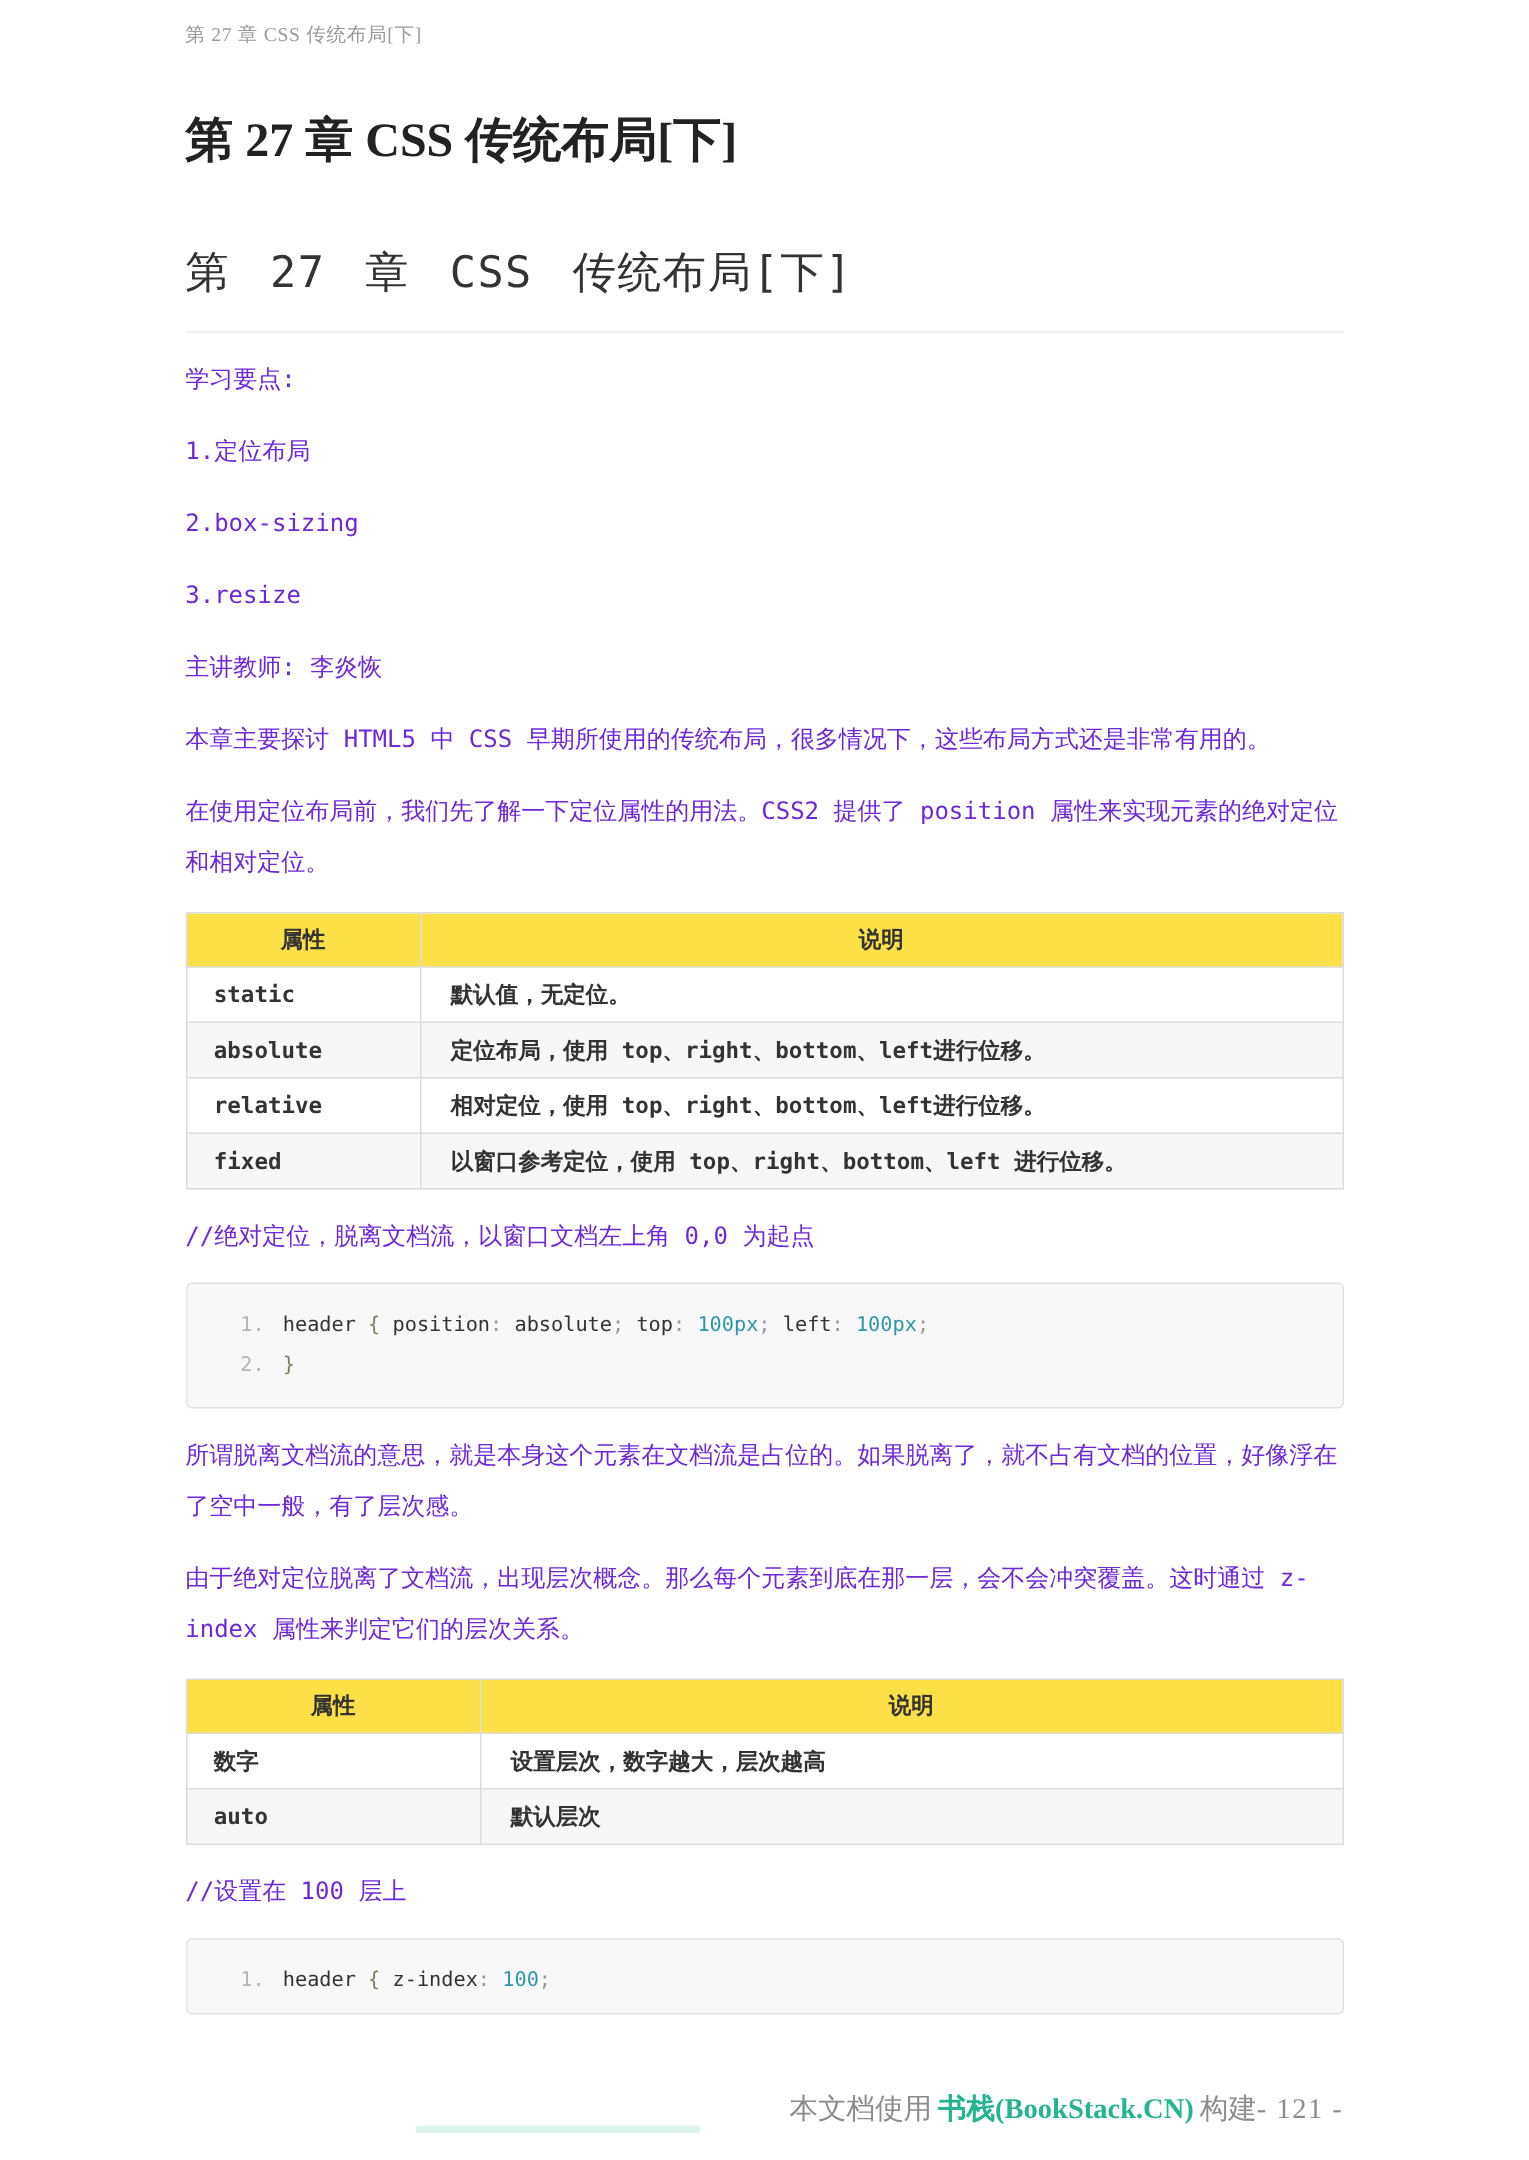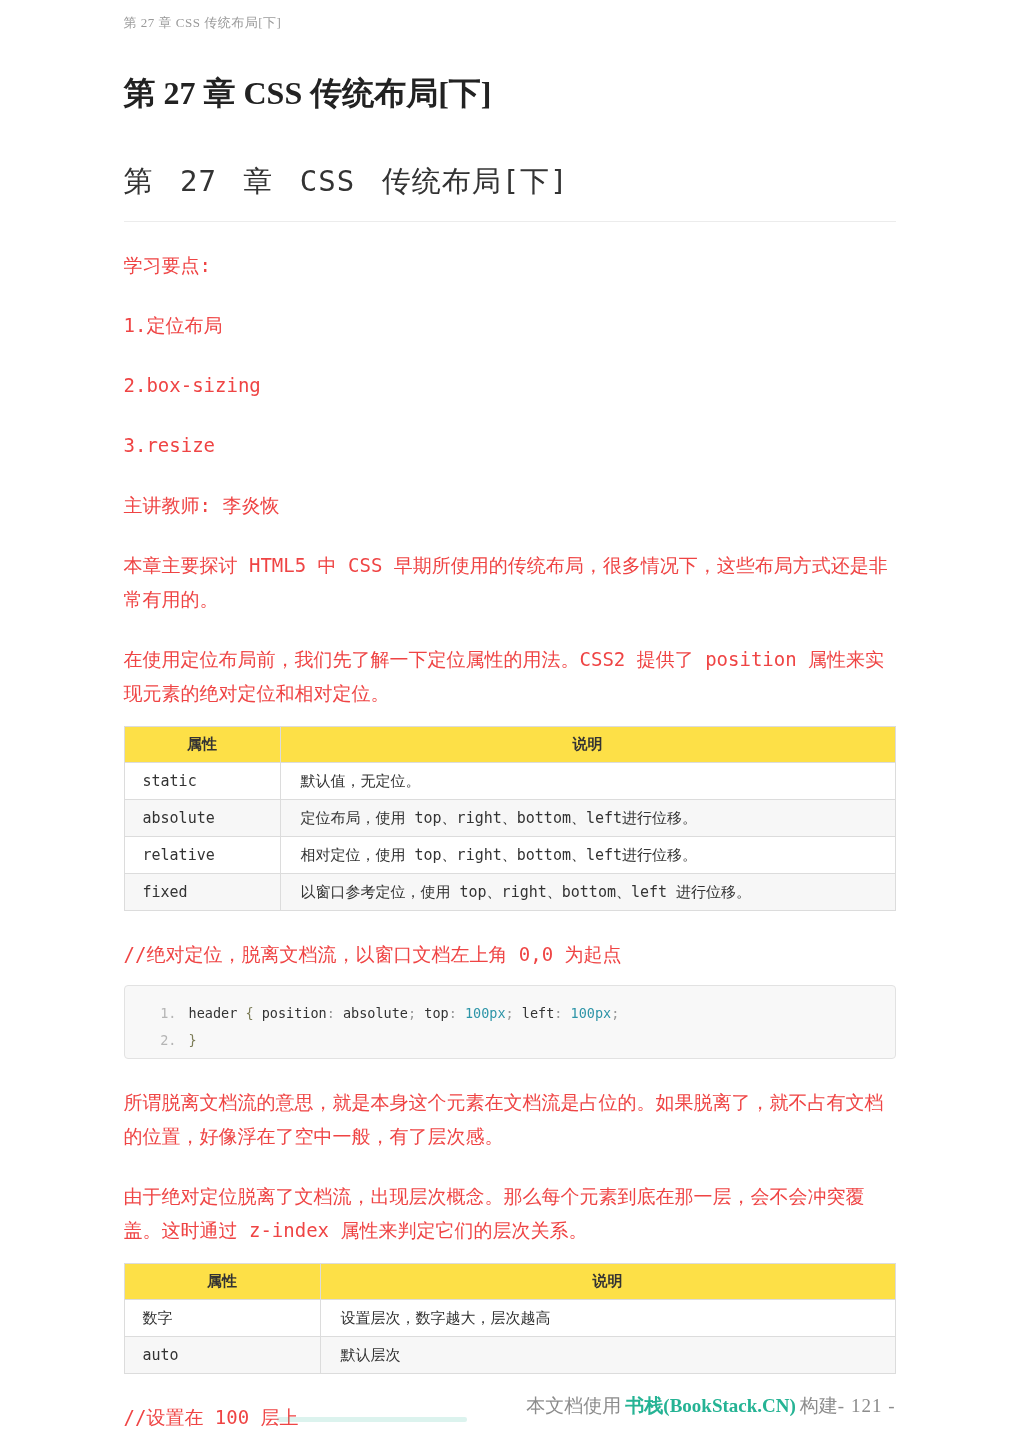--- a/index.html
+++ b/index.html
@@ -29,58 +29,59 @@
   h2.chapter-mono {
     margin:46px 0 0;
     padding-bottom:20px;
     border-bottom:1px solid #ececec;
     font-family:"DejaVu Sans Mono","Liberation Sans","DejaVu Sans",sans-serif;
     font-weight:normal;
     font-size:29px; line-height:40px; color:#333333;
     word-spacing:8px; letter-spacing:1px;
   }
   p.body-line, p.paragraph {
-    margin:26px 0 0;
-    font-size:19px; line-height:34px; color:#ef4444;
+    margin:14px 0 0;
+    font-size:16px; line-height:34px; color:#6d28d9;
   }
   h3.section-heading {
     margin:14px 0 0;
     font-size:16px; line-height:34px;
     font-weight:bold; color:#333333;
   }
   table.doc-table {
     margin:16px 0 0;
     width:100%;
     border-collapse:collapse;
     font-size:15px;
     color:#333333;
   }
   table.doc-table th, table.doc-table td {
     border:1px solid #dcdcdc;
+    font-weight:bold;
   }
   table.doc-table th {
     background:#fde047;
     font-weight:bold;
     text-align:center;
     padding:8px 10px;
   }
   table.doc-table td {
     padding:7px 16px 7px 20px;
     line-height:22px;
   }
   table.doc-table td.prop-cell { padding-left:18px; }
   table.doc-table tbody tr:nth-child(even) td { background:#f7f7f7; }
   col.t1-c1 { width:156px; }
   col.t2-c1 { width:196px; }
   .code-panel {
     margin:14px 0 0;
     background:#f8f8f8;
     border:1px solid #e2e2e2;
     border-radius:4px;
-    padding:14px 24px 4px 28px;
+    padding:14px 24px 14px 28px;
     font-family:"DejaVu Sans Mono",monospace;
     font-size:13.5px;
   }
   .code-panel.clipped { padding-bottom:8px; }
   .code-line { white-space:pre; line-height:27px; }
   .ln {
     display:inline-block; width:24px; text-align:right;
     margin-right:12px; color:#b5b5b5;
   }
   .tk-p  { color:#333333; }

